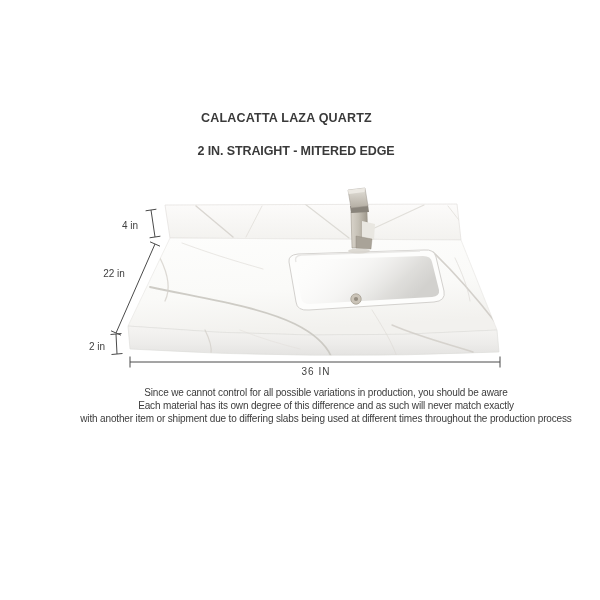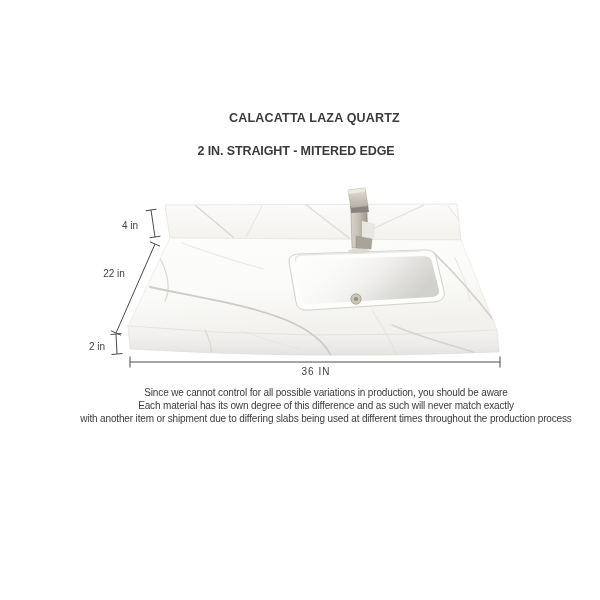--- a/index.html
+++ b/index.html
@@ -2,21 +2,21 @@
 <html><head>
 <meta charset="utf-8">
 <style>
   html,body{margin:0;padding:0;background:#ffffff;}
   .stage{
     position:relative;width:600px;height:600px;background:#ffffff;overflow:hidden;
     font-family:"Liberation Sans", sans-serif;color:#3f3f3f;
   }
   .page-title{
     position:absolute;top:111px;left:0;width:573px;text-align:center;
-    font-size:12.5px;font-weight:bold;letter-spacing:.2px;color:#3a3a3a;padding-left:28px;
+    font-size:12.5px;font-weight:bold;letter-spacing:.2px;color:#3a3a3a;
   }
   .page-subtitle{
     position:absolute;top:144px;left:0;width:592px;text-align:center;
     font-size:12.5px;font-weight:bold;letter-spacing:-.1px;color:#3a3a3a;
   }
   .illustration{position:absolute;left:0;top:0;width:600px;height:600px;}
   .disclaimer{
     position:absolute;top:386px;left:0;width:600px;text-align:center;
     font-size:10px;line-height:13px;letter-spacing:-.15px;color:#3c3c3c;margin-left:26px;
   }

